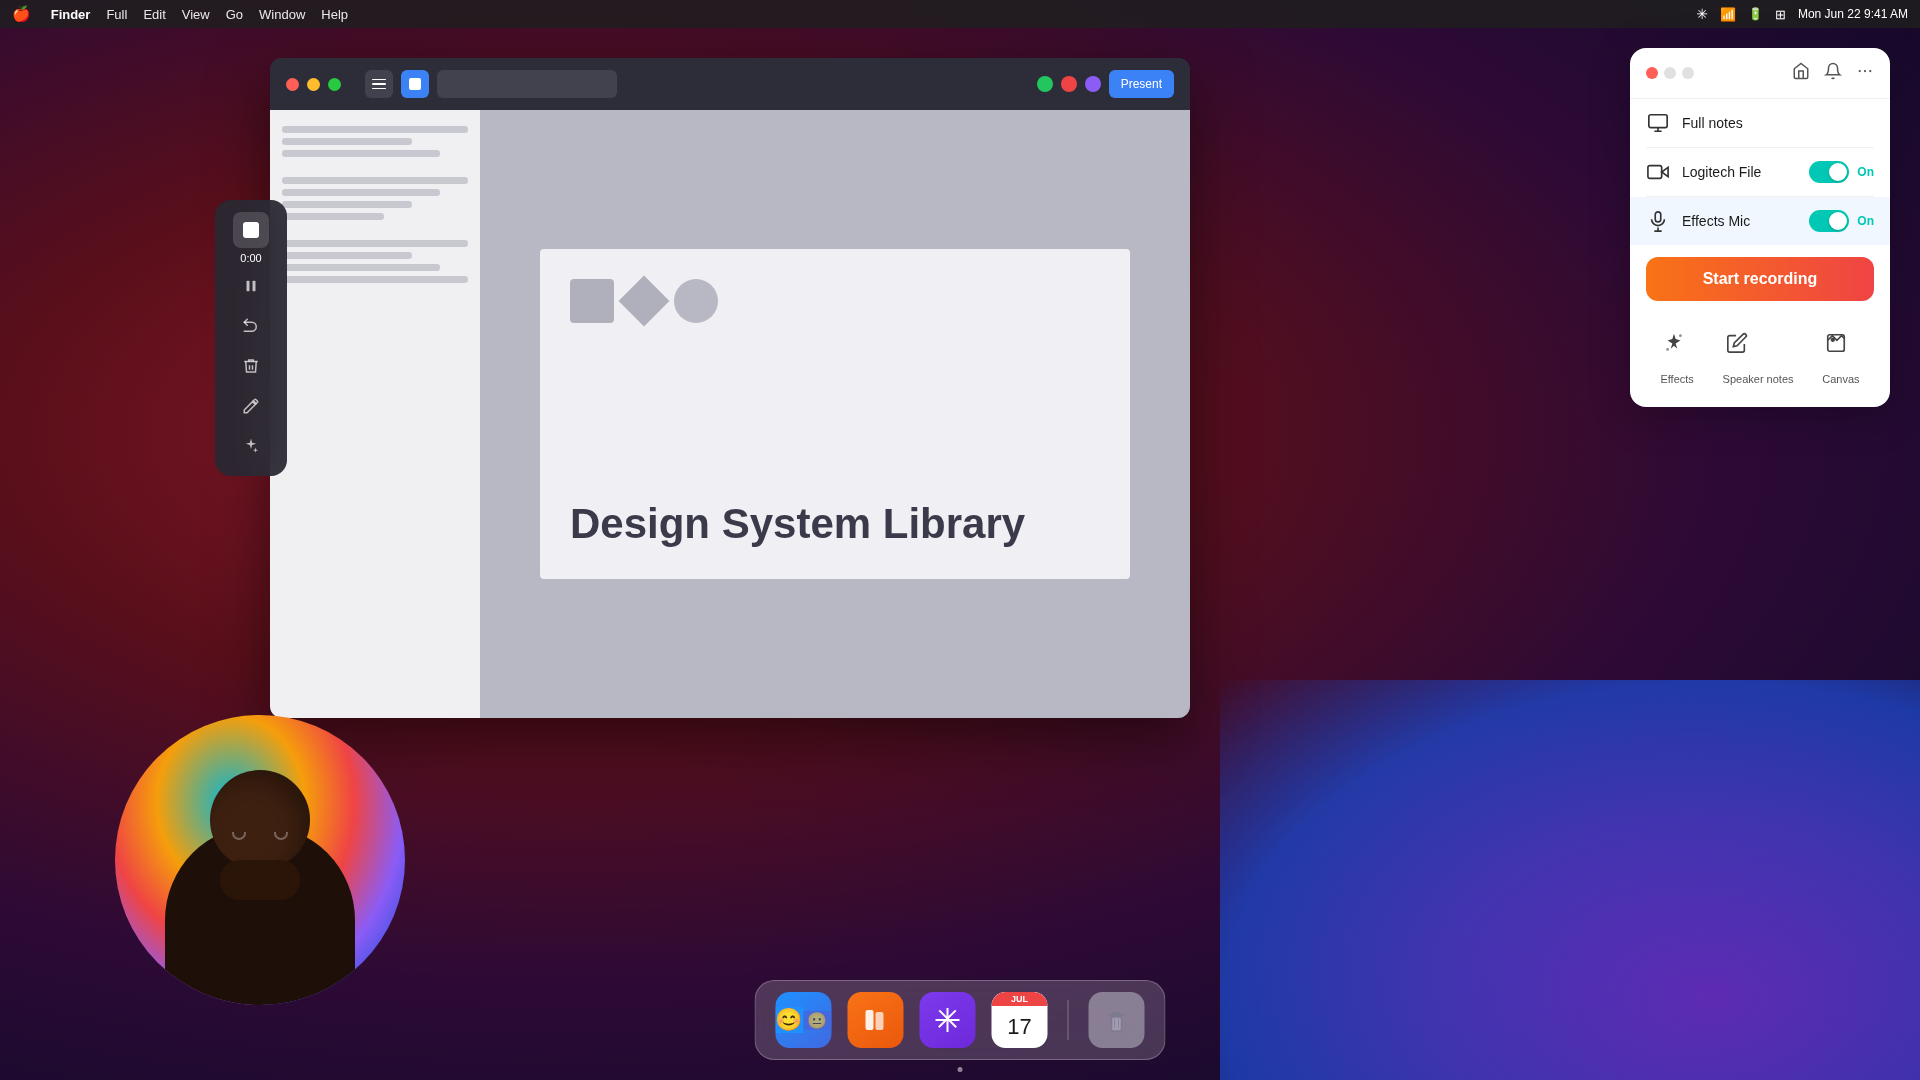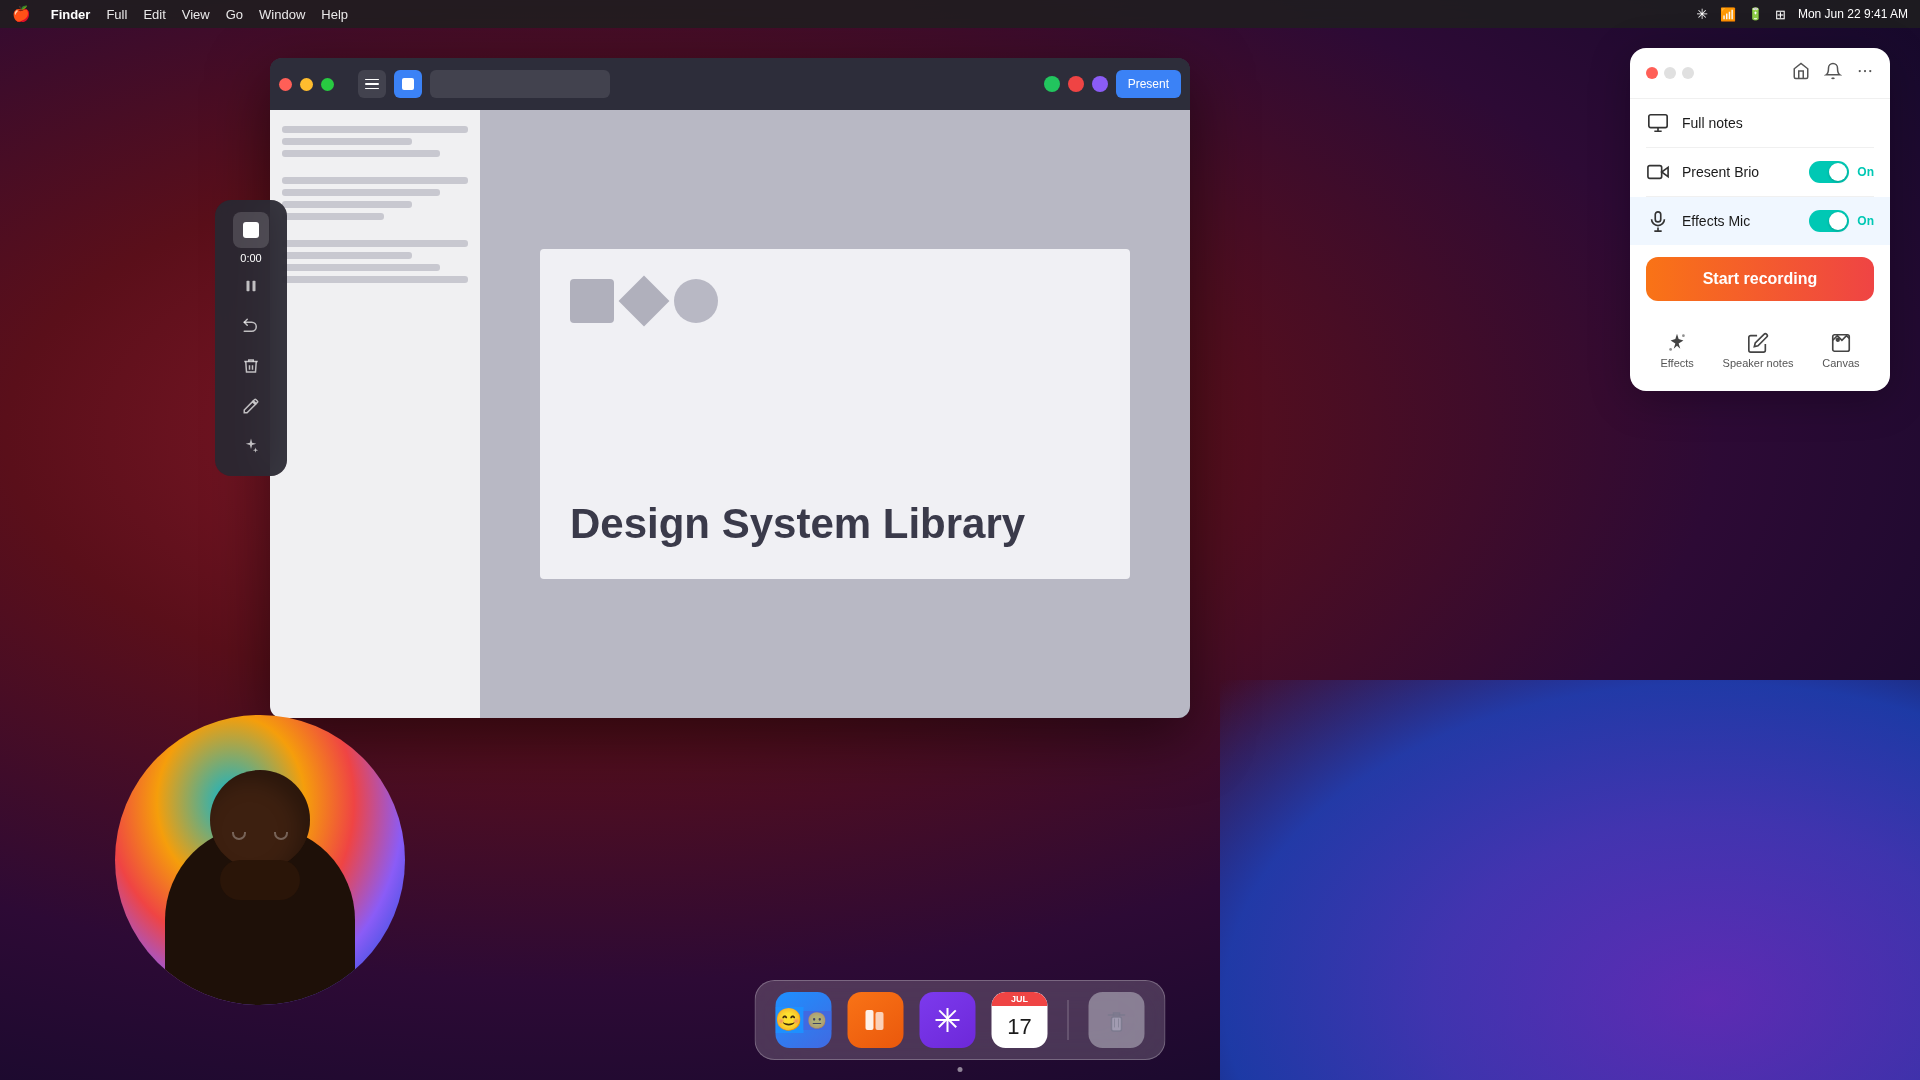--- a/index.html
+++ b/index.html
@@ -89,21 +89,21 @@
       border-radius: 12px;
       overflow: hidden;
       box-shadow: 0 20px 60px rgba(0,0,0,0.5);
     }
 
     .window-titlebar {
       height: 52px;
       background: #2d2d3a;
       display: flex;
       align-items: center;
-      padding: 0 9px;
+      padding: 0 16px;
       gap: 12px;
     }
 
     .traffic-lights {
       display: flex;
       gap: 8px;
     }
 
     .traffic-light {
       width: 13px;
@@ -596,22 +596,21 @@
     .panel-actions {
       display: flex;
       padding: 8px 16px 14px;
       gap: 0;
       justify-content: space-around;
     }
 
     .panel-action {
       display: flex;
       flex-direction: column;
-      align-items: center;
-      gap: 0;
+      gap: 16px;
       cursor: pointer;
       padding: 8px 12px;
     }
 
     .panel-action-icon {
       width: 28px;
       height: 28px;
       display: flex;
       align-items: center;
       justify-content: center;
@@ -896,21 +895,21 @@
 
   <div class="panel-divider"></div>
 
   <div class="panel-option">
     <div class="panel-option-icon">
       <svg width="22" height="22" viewBox="0 0 24 24" fill="none" stroke="#333" stroke-width="1.8">
         <path d="M23 7l-7 5 7 5V7z"></path>
         <rect x="1" y="5" width="15" height="14" rx="2"></rect>
       </svg>
     </div>
-    <span class="panel-option-label">Present Brio</span>
+    <span class="panel-option-label">Logitech File</span>
     <div class="panel-toggle">
       <div class="toggle-on"></div>
       <span class="toggle-label">On</span>
     </div>
   </div>
 
   <div class="panel-divider"></div>
 
   <div class="panel-option selected">
     <div class="panel-option-icon">

